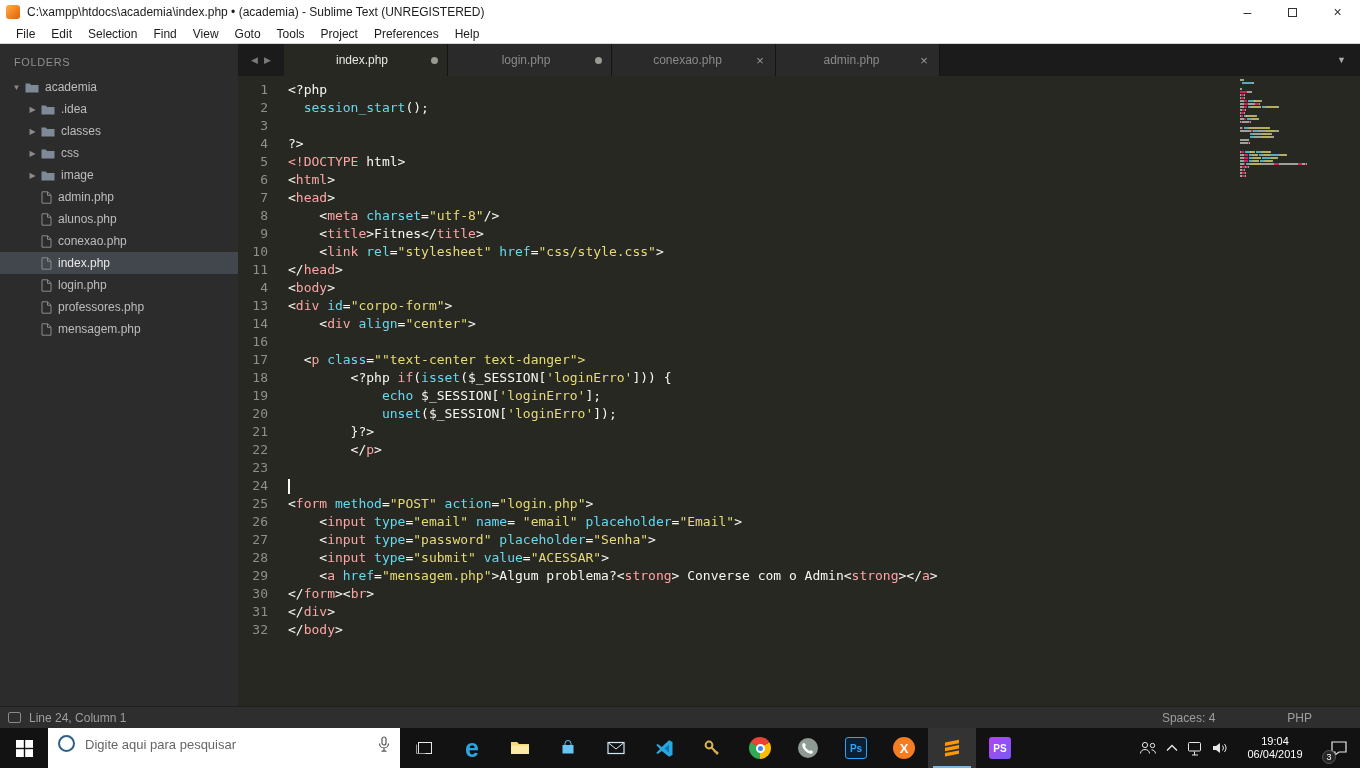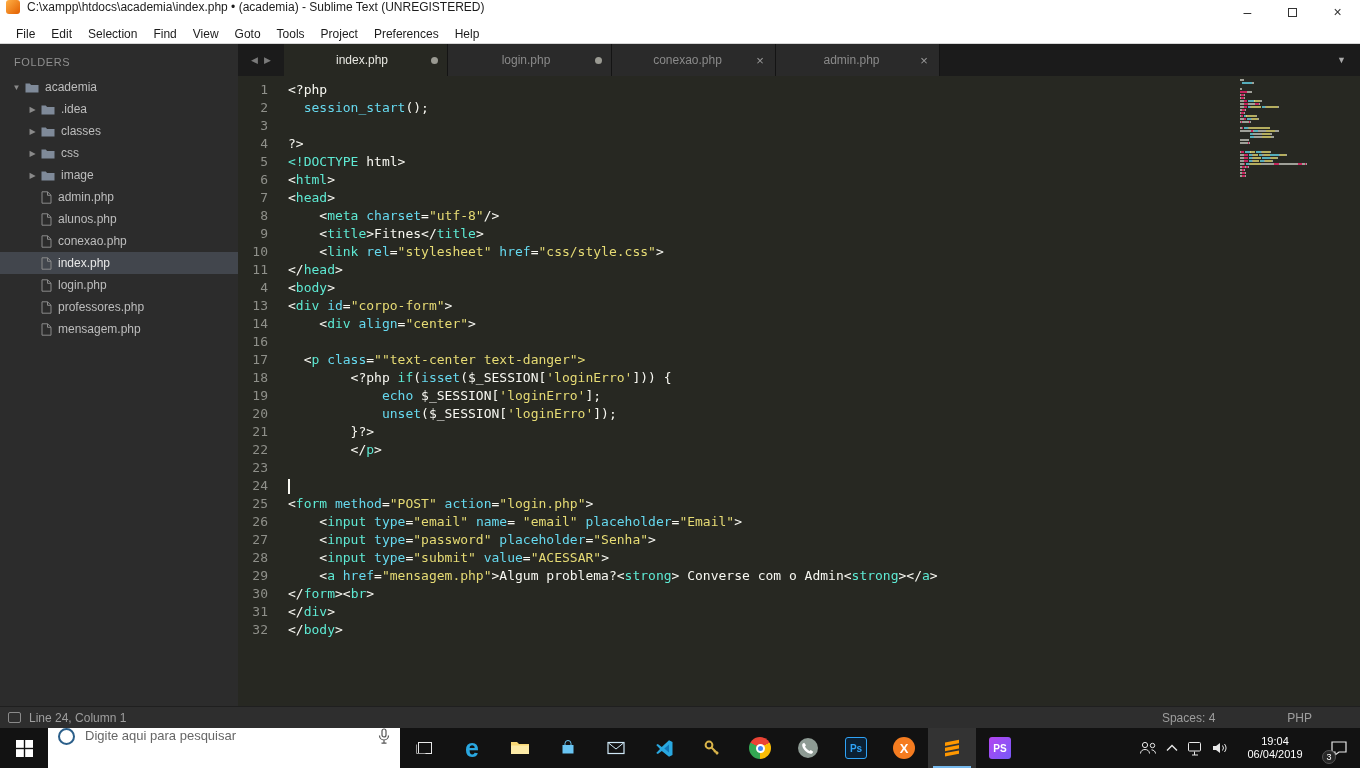--- a/index.html
+++ b/index.html
@@ -1,21 +1,21 @@
 <!DOCTYPE html>
 <html><head>
 <meta charset="utf-8">
 <style>
   *{box-sizing:border-box;margin:0;padding:0}
   html,body{width:1360px;height:768px;overflow:hidden;background:#000}
   body{font-family:"Liberation Sans",sans-serif}
   .screen{width:1360px;height:768px;display:flex;flex-direction:column;position:relative;background:#272822}
 
   
-  .titlebar{height:24px;background:#fff;display:flex;padding-left:6px;font-size:12px;color:#1c1c1c;flex:none}
+  .titlebar{height:24px;background:#fff;display:flex;align-items:center;padding-left:6px;font-size:12px;color:#1c1c1c;flex:none}
   .tb-icon{width:14px;height:14px;border-radius:3px;background:linear-gradient(135deg,#ffb046,#e25f00);margin-right:7px;flex:none}
   .tb-title{flex:1;white-space:nowrap;overflow:hidden}
   .tb-controls{display:flex;height:100%}
   .tb-btn{width:45px;display:flex;align-items:center;justify-content:center;font-size:14px;color:#333;cursor:default}
   .maxbox{width:9px;height:9px;border:1px solid #333;display:inline-block}
 
   
   .menubar{height:20px;background:#fff;border-bottom:1px solid #d6d6d6;display:flex;align-items:center;font-size:12px;color:#1c1c1c;padding-left:8px;flex:none}
   .menu-item{padding:0 8px}
 
@@ -36,37 +36,37 @@
   .tab.active{background:#272822;color:#e8e8e2}
   .tab-label{flex:1;text-align:center;white-space:nowrap;overflow:hidden}
   .tab-dot{width:7px;height:7px;border-radius:50%;background:#9a9a92;flex:none}
   .tab-close{width:12px;text-align:center;color:#9a9a9a;font-size:13px;flex:none}
   .tab-overflow{margin-left:auto;padding:0 14px;display:flex;align-items:center;color:#aaa;font-size:9px}
 
   .editor-body{flex:1;position:relative;overflow:hidden;padding-top:6px}
   .code-line{display:flex;height:18px;font:13px "DejaVu Sans Mono",monospace;white-space:pre}
   .ln{width:30px;flex:none;text-align:right;color:#8f908a}
   .code{margin-left:20px;white-space:pre}
-  .tk-w{color:#f8f8f2}.tk-p{color:#5eead4}.tk-b{color:#66d9ef}.tk-y{color:#e6db74}
+  .tk-w{color:#f8f8f2}.tk-p{color:#fca5a5}.tk-b{color:#66d9ef}.tk-y{color:#e6db74}
   .caret{display:inline-block;width:2px;height:15px;background:#f8f8f2;vertical-align:middle}
 
   .minimap{position:absolute;top:3px;right:2px;width:118px}
   .mm-line{height:2px;margin-bottom:1px;white-space:nowrap;font-size:0}
   .mm-seg{display:inline-block;height:2px}
 
   
   .statusbar{height:22px;flex:none;background:#2e2e2e;border-top:1px solid #1f1f1f;display:flex;align-items:center;color:#9e9e9e;font-size:12px;padding:0 48px 0 8px}
   .sb-left{display:flex;align-items:center;gap:8px}
   .status-ind{width:13px;height:11px;border:1px solid #8a8a8a;border-radius:2px}
   .sbr{margin-left:auto;display:flex;gap:72px}
 
   
   .taskbar{height:40px;flex:none;background:#121212;display:flex;align-items:stretch;color:#fff}
   .tb-start{width:48px;flex:none;display:flex;align-items:center;justify-content:center}
-  .tb-search{width:352px;flex:none;background:#fff;display:flex;align-items:flex-start;padding:0 10px}
+  .tb-search{width:352px;flex:none;background:#fff;display:flex;align-items:flex-end;padding:16px 10px}
   .cortana-ring{width:17px;height:17px;border:2px solid #2b5f8a;border-radius:50%;flex:none}
   .search-input{flex:1;border:none;outline:none;font-size:13px;color:#555;margin-left:10px;font-family:"Liberation Sans",sans-serif;background:transparent}
   .search-input::placeholder{color:#666;opacity:1}
   .tb-apps{display:flex}
   .tb-app{width:48px;display:flex;align-items:center;justify-content:center;position:relative}
   .tb-app.active{background:rgba(255,255,255,.14)}
   .tb-app.active::after{content:"";position:absolute;left:5px;right:5px;bottom:0;height:2px;background:#76b9ed}
   .edge-e{color:#2aa7e0;font-size:25px;font-weight:bold;line-height:1}
   .badge-sq{width:22px;height:22px;border-radius:3px;font-size:10px;font-weight:700;display:flex;align-items:center;justify-content:center}
   .xampp-c{width:22px;height:22px;border-radius:50%;background:#f57c20;color:#fff;font-weight:700;font-size:13px;display:flex;align-items:center;justify-content:center}

